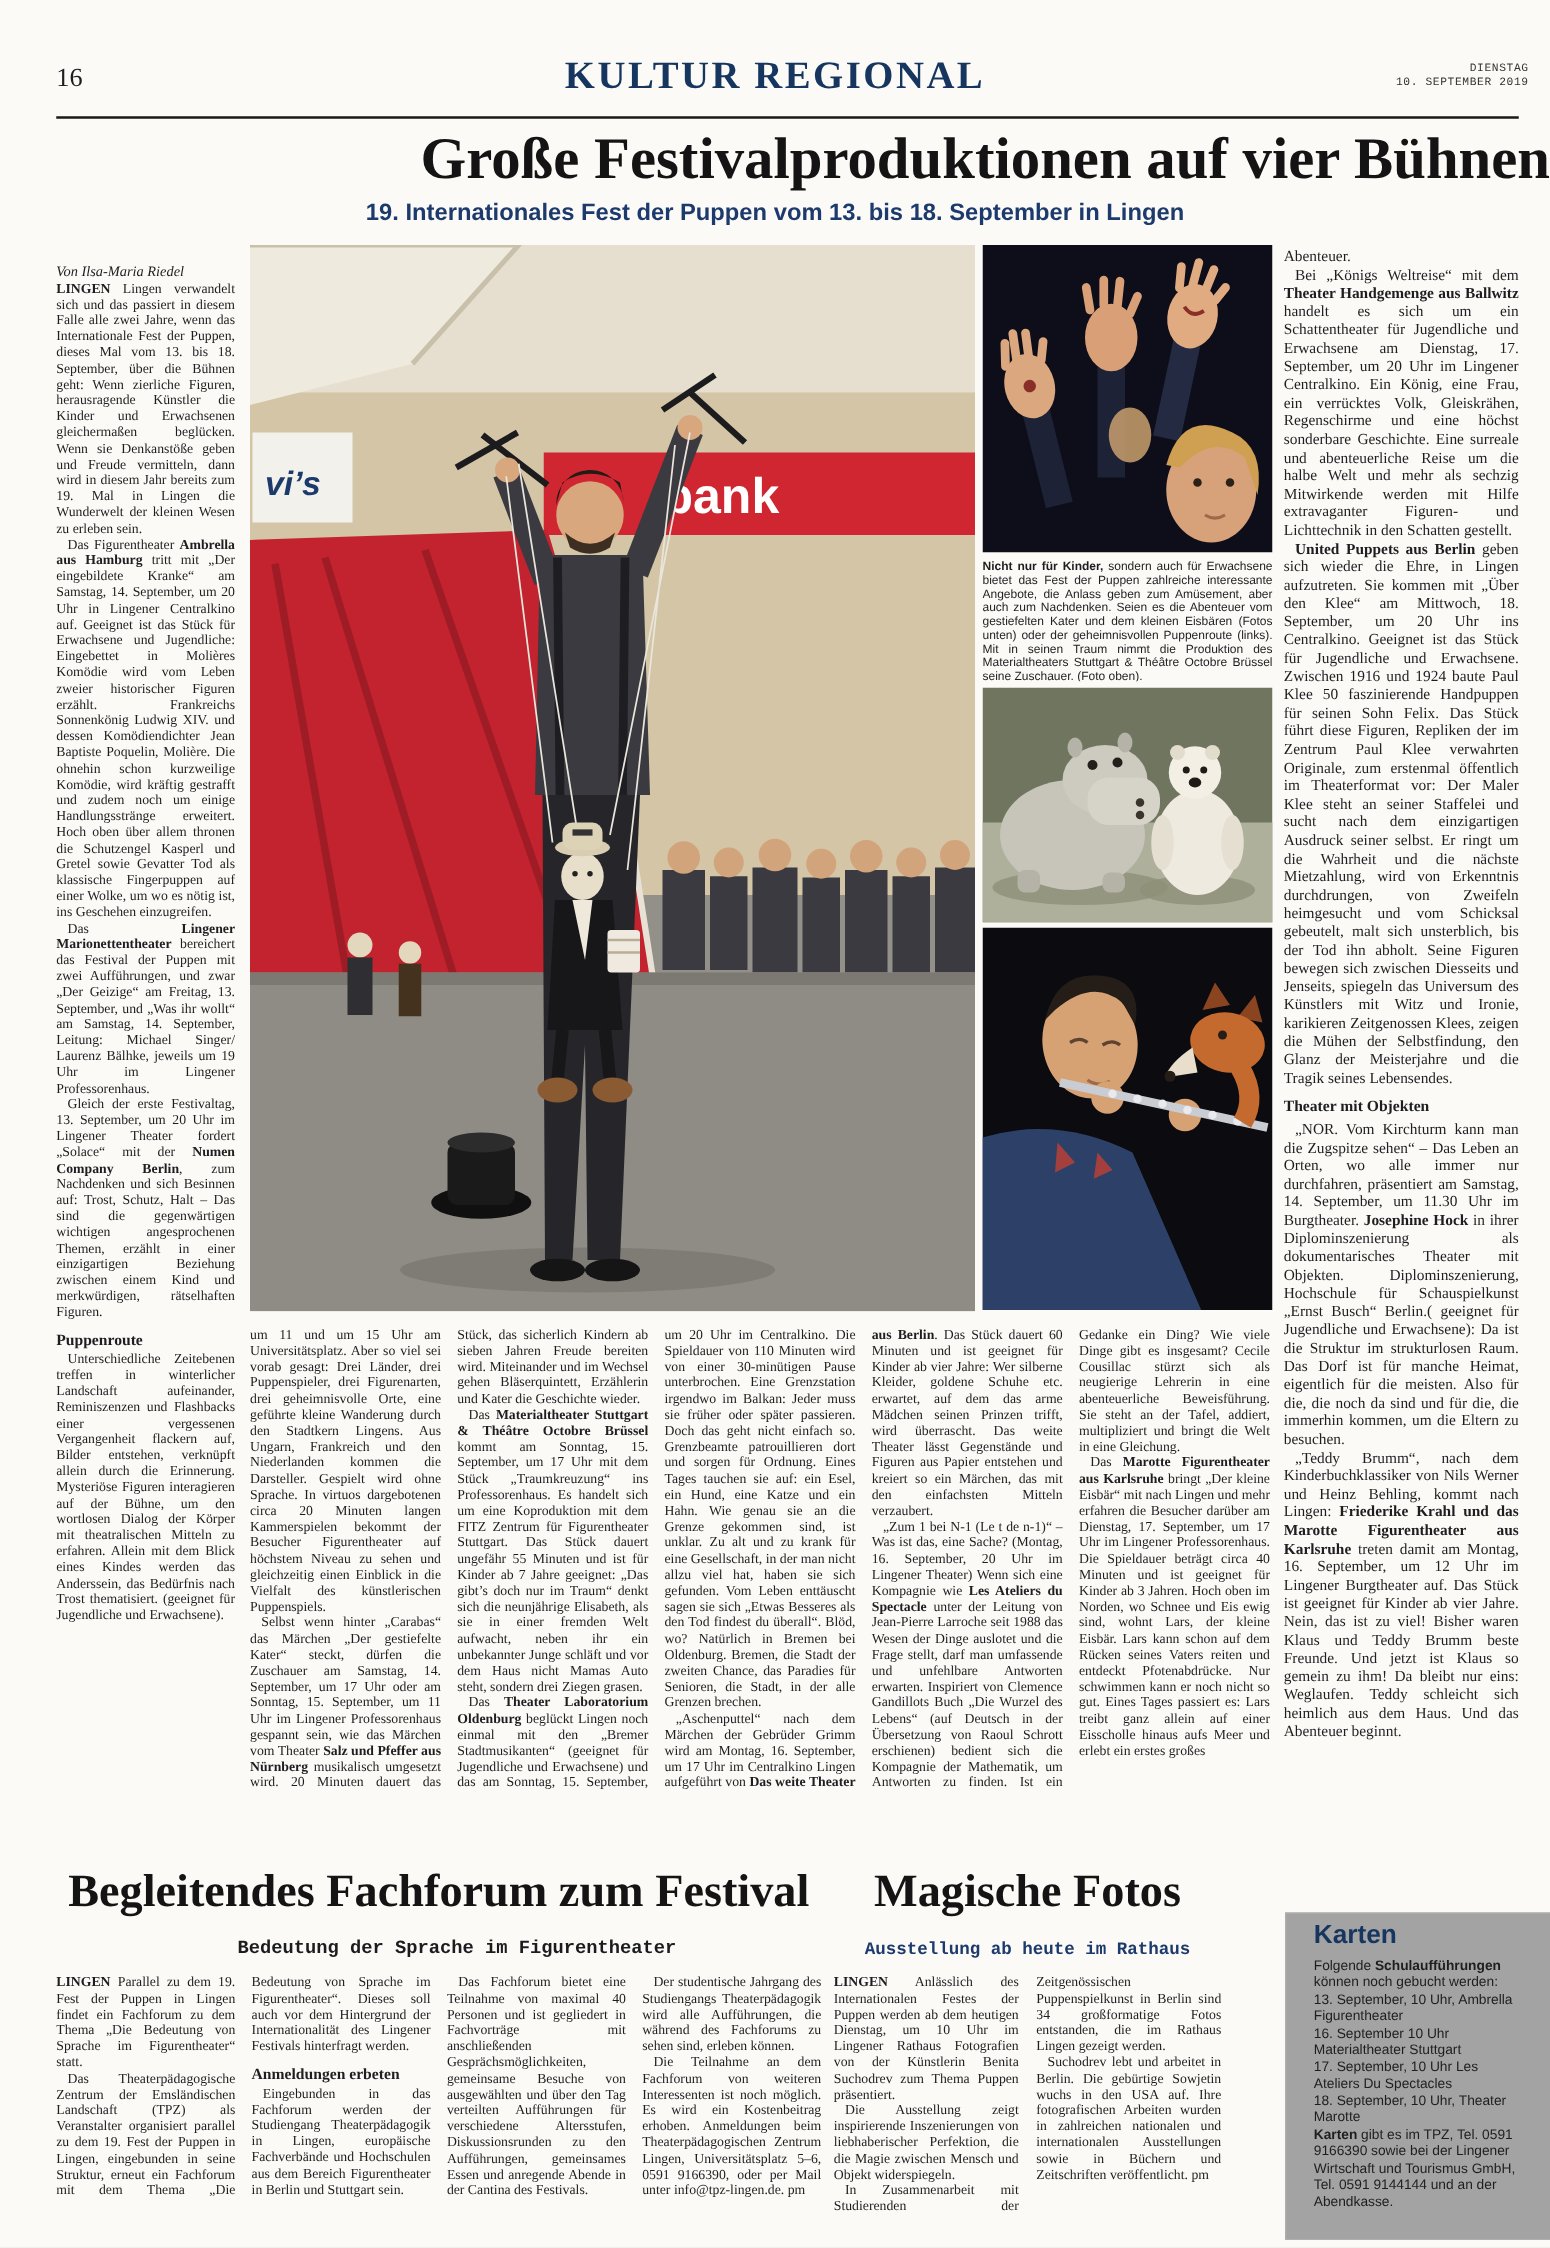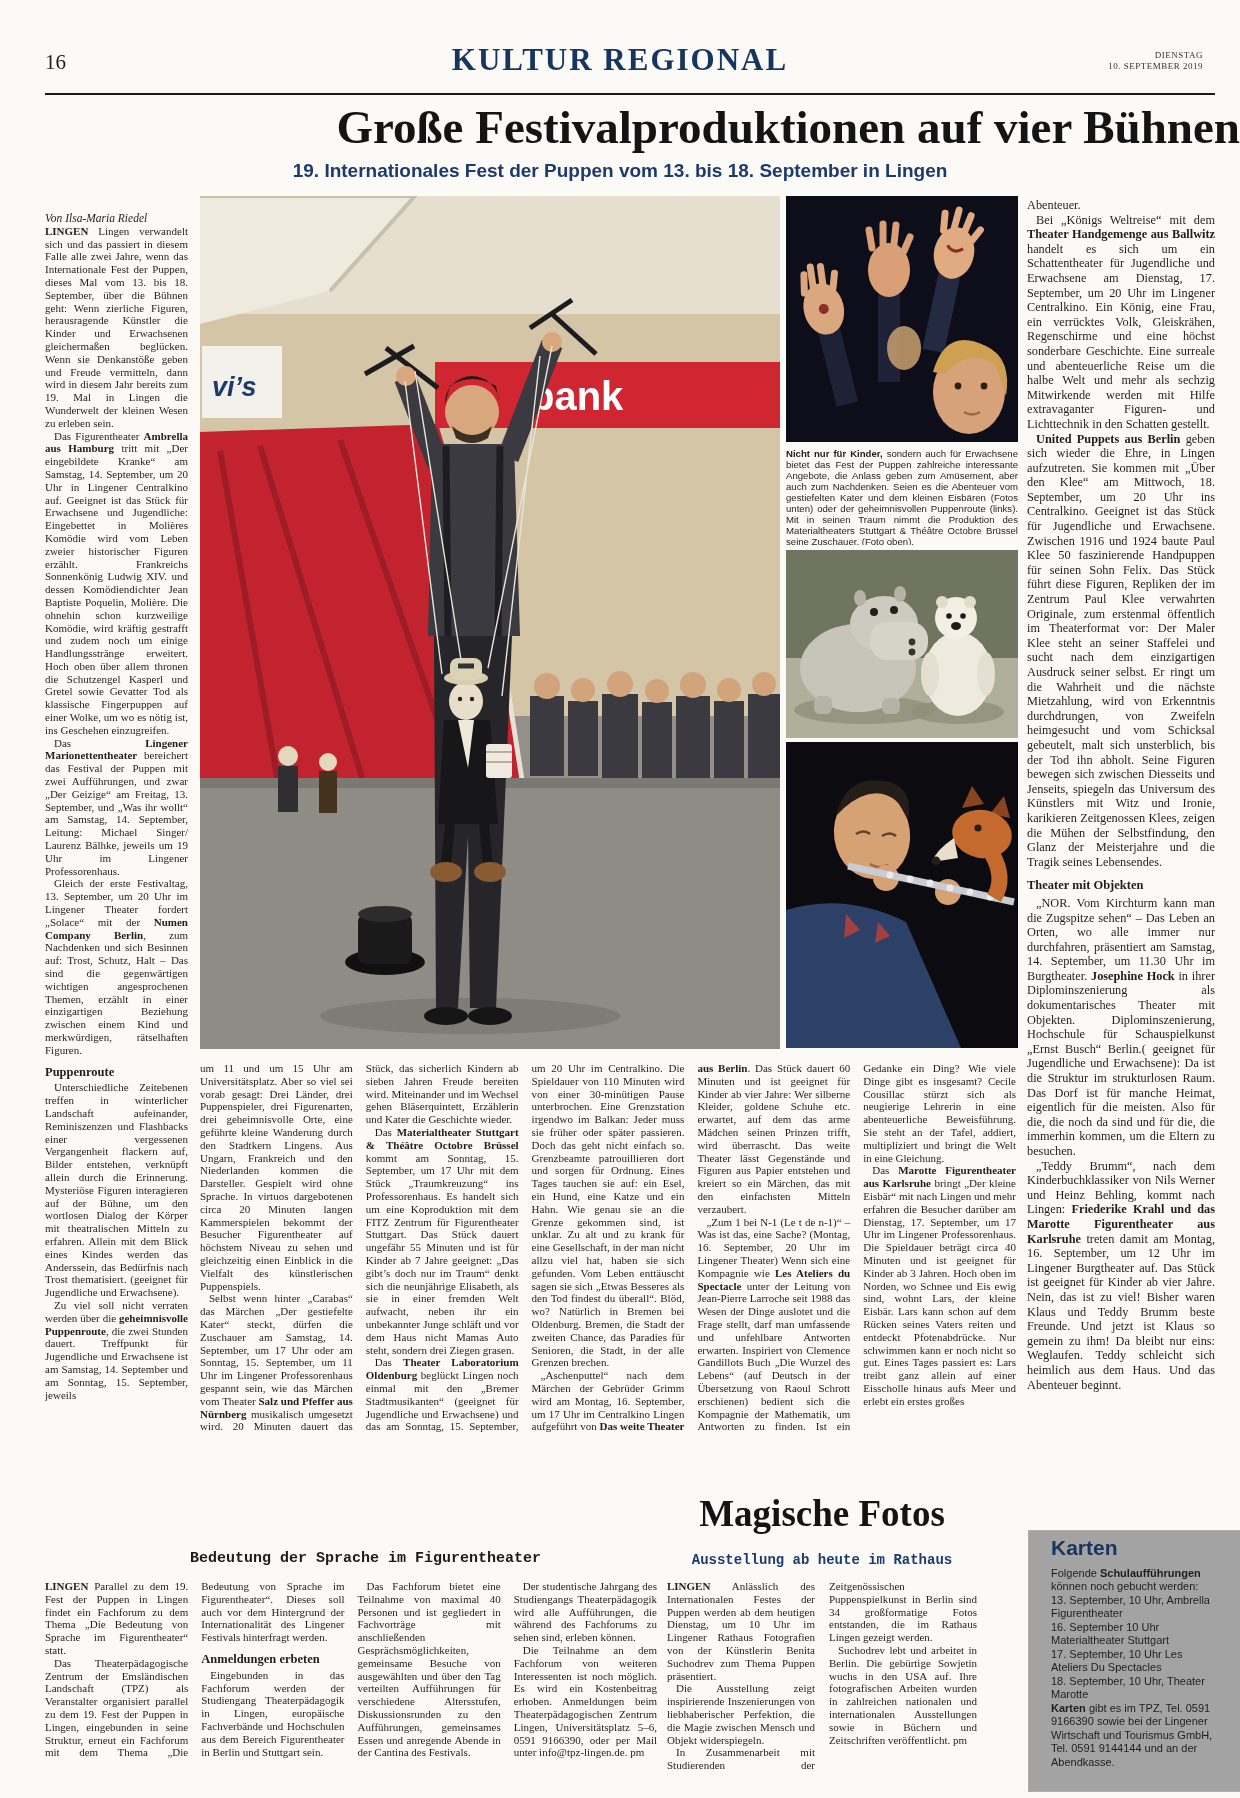--- a/index.html
+++ b/index.html
@@ -3,21 +3,21 @@
 <meta charset="utf-8">
 <style>
   html,body{margin:0;padding:0;background:#e8e6e1;}
   .page{position:relative;width:1240px;height:1798px;background:#fbfaf7;overflow:hidden;
         font-family:"Liberation Serif",serif;color:#1e1e20;}
   
   .pageno{position:absolute;left:45px;top:50px;font-size:21px;font-weight:normal;}
   .section-title{position:absolute;left:0;top:42px;width:100%;text-align:center;
 
         font-size:31px;font-weight:bold;letter-spacing:2px;color:#16355f;}
-  .dateblock{position:absolute;right:37px;top:50px;text-align:right;font-family:Liberation Serif, serif;
+  .dateblock{position:absolute;right:17px;top:50px;text-align:right;font-family:Liberation Mono, monospace;
         font-size:9px;line-height:11px;color:#333;letter-spacing:.5px;}
   .toprule{position:absolute;left:45px;top:93px;width:1170px;height:2px;background:#1a1a1a;}
   .headline{position:absolute;left:0;top:100px;width:100%;text-align:right;
         font-size:47px;font-weight:600;color:#141414;}
   .subheadline{position:absolute;left:0;top:160px;width:100%;text-align:center;
         font-family:"Liberation Sans",sans-serif;font-size:19px;font-weight:bold;color:#1d3a6d;}
   
   .coltext{font-size:11px;line-height:12.8px;text-align:justify;hyphens:auto;-webkit-hyphens:auto;overflow:hidden;}
   .coltext p{margin:0;text-indent:9px;}
   .coltext p:first-child{text-indent:0;}
@@ -66,21 +66,20 @@
 
   <div class="left-col coltext">
     <p class="byline">Von Ilsa-Maria Riedel</p>
     <div>
         <p><span></span><b>LINGEN</b><span> Lingen verwandelt sich und das passiert in diesem Falle alle zwei Jahre, wenn das Internationale Fest der Puppen, dieses Mal vom 13. bis 18. September, über die Bühnen geht: Wenn zierliche Figuren, herausragende Künstler die Kinder und Erwachsenen gleichermaßen beglücken. Wenn sie Denkanstöße geben und Freude vermitteln, dann wird in diesem Jahr bereits zum 19. Mal in Lingen die Wunderwelt der kleinen Wesen zu erleben sein.</span></p>
         <p><span>Das Figurentheater </span><b>Ambrella aus Hamburg</b><span> tritt mit „Der eingebildete Kranke“ am Samstag, 14. September, um 20 Uhr in Lingener Centralkino auf. Geeignet ist das Stück für Erwachsene und Jugendliche: Eingebettet in Molières Komödie wird vom Leben zweier historischer Figuren erzählt. Frankreichs Sonnenkönig Ludwig XIV. und dessen Komödiendichter Jean Baptiste Poquelin, Molière. Die ohnehin schon kurzweilige Komödie, wird kräftig gestrafft und zudem noch um einige Handlungsstränge erweitert. Hoch oben über allem thronen die Schutzengel Kasperl und Gretel sowie Gevatter Tod als klassische Fingerpuppen auf einer Wolke, um wo es nötig ist, ins Geschehen einzugreifen.</span></p>
         <p><span>Das </span><b>Lingener Marionettentheater</b><span> bereichert das Festival der Puppen mit zwei Aufführungen, und zwar „Der Geizige“ am Freitag, 13. September, und „Was ihr wollt“ am Samstag, 14. September, Leitung: Michael Singer/ Laurenz Bälhke, jeweils um 19 Uhr im Lingener Professorenhaus.</span></p>
         <p><span>Gleich der erste Festivaltag, 13. September, um 20 Uhr im Lingener Theater fordert „Solace“ mit der </span><b>Numen Company Berlin</b><span>, zum Nachdenken und sich Besinnen auf: Trost, Schutz, Halt – Das sind die gegenwärtigen wichtigen angesprochenen Themen, erzählt in einer einzigartigen Beziehung zwischen einem Kind und merkwürdigen, rätselhaften Figuren.</span></p>
         <h4>Puppenroute</h4>
         <p><span>Unterschiedliche Zeitebenen treffen in winterlicher Landschaft aufeinander, Reminiszenzen und Flashbacks einer vergessenen Vergangenheit flackern auf, Bilder entstehen, verknüpft allein durch die Erinnerung. Mysteriöse Figuren interagieren auf der Bühne, um den wortlosen Dialog der Körper mit theatralischen Mitteln zu erfahren. Allein mit dem Blick eines Kindes werden das Anderssein, das Bedürfnis nach Trost thematisiert. (geeignet für Jugendliche und Erwachsene).</span></p>
-        <p><span>Zu viel soll nicht verraten werden über die </span><b>geheimnisvolle Puppenroute</b><span>, die zwei Stunden dauert. Treffpunkt für Jugendliche und Erwachsene ist am Samstag, 14. September und am Sonntag, 15. September, jeweils</span></p>
       </div>
   </div>
 
   <svg class="photo" style="left:200px;top:196px;" width="580" height="853" viewBox="0 0 580 853" role="img">
     <rect width="580" height="853" fill="#93908a"></rect>
     <rect width="580" height="520" fill="#d3c5a6"></rect>
     <rect width="580" height="118" fill="#e6dfcf"></rect>
     <path d="M0,0 L215,0 L130,95 L0,128 Z" fill="#efeade"></path>
     <path d="M0,0 L215,0 L130,95" fill="none" stroke="#c9c0ab" stroke-width="4"></path>
     <rect x="2" y="150" width="80" height="72" fill="#f3f1ec"></rect>
@@ -285,20 +284,21 @@
         <p><span>um 11 und um 15 Uhr am Universitätsplatz. Aber so viel sei vorab gesagt: Drei Länder, drei Puppenspieler, drei Figurenarten, drei geheimnisvolle Orte, eine geführte kleine Wanderung durch den Stadtkern Lingens. Aus Ungarn, Frankreich und den Niederlanden kommen die Darsteller. Gespielt wird ohne Sprache. In virtuos dargebotenen circa 20 Minuten langen Kammerspielen bekommt der Besucher Figurentheater auf höchstem Niveau zu sehen und gleichzeitig einen Einblick in die Vielfalt des künstlerischen Puppenspiels.</span></p>
         <p><span>Selbst wenn hinter „Carabas“ das Märchen „Der gestiefelte Kater“ steckt, dürfen die Zuschauer am Samstag, 14. September, um 17 Uhr oder am Sonntag, 15. September, um 11 Uhr im Lingener Professorenhaus gespannt sein, wie das Märchen vom Theater </span><b>Salz und Pfeffer aus Nürnberg</b><span> musikalisch umgesetzt wird. 20 Minuten dauert das Stück, das sicherlich Kindern ab sieben Jahren Freude bereiten wird. Miteinander und im Wechsel gehen Bläserquintett, Erzählerin und Kater die Geschichte wieder.</span></p>
         <p><span>Das </span><b>Materialtheater Stuttgart &amp; Théâtre Octobre Brüssel</b><span> kommt am Sonntag, 15. September, um 17 Uhr mit dem Stück „Traumkreuzung“ ins Professorenhaus. Es handelt sich um eine Koproduktion mit dem FITZ Zentrum für Figurentheater Stuttgart. Das Stück dauert ungefähr 55 Minuten und ist für Kinder ab 7 Jahre geeignet: „Das gibt’s doch nur im Traum“ denkt sich die neunjährige Elisabeth, als sie in einer fremden Welt aufwacht, neben ihr ein unbekannter Junge schläft und vor dem Haus nicht Mamas Auto steht, sondern drei Ziegen grasen.</span></p>
         <p><span>Das </span><b>Theater Laboratorium Oldenburg</b><span> beglückt Lingen noch einmal mit den „Bremer Stadtmusikanten“ (geeignet für Jugendliche und Erwachsene) und das am Sonntag, 15. September, um 20 Uhr im Centralkino. Die Spieldauer von 110 Minuten wird von einer 30-minütigen Pause unterbrochen. Eine Grenzstation irgendwo im Balkan: Jeder muss sie früher oder später passieren. Doch das geht nicht einfach so. Grenzbeamte patrouillieren dort und sorgen für Ordnung. Eines Tages tauchen sie auf: ein Esel, ein Hund, eine Katze und ein Hahn. Wie genau sie an die Grenze gekommen sind, ist unklar. Zu alt und zu krank für eine Gesellschaft, in der man nicht allzu viel hat, haben sie sich gefunden. Vom Leben enttäuscht sagen sie sich „Etwas Besseres als den Tod findest du überall“. Blöd, wo? Natürlich in Bremen bei Oldenburg. Bremen, die Stadt der zweiten Chance, das Paradies für Senioren, die Stadt, in der alle Grenzen brechen.</span></p>
         <p><span>„Aschenputtel“ nach dem Märchen der Gebrüder Grimm wird am Montag, 16. September, um 17 Uhr im Centralkino Lingen aufgeführt von </span><b>Das weite Theater aus Berlin</b><span>. Das Stück dauert 60 Minuten und ist geeignet für Kinder ab vier Jahre: Wer silberne Kleider, goldene Schuhe etc. erwartet, auf dem das arme Mädchen seinen Prinzen trifft, wird überrascht. Das weite Theater lässt Gegenstände und Figuren aus Papier entstehen und kreiert so ein Märchen, das mit den einfachsten Mitteln verzaubert.</span></p>
         <p><span>„Zum 1 bei N-1 (Le t de n-1)“ – Was ist das, eine Sache? (Montag, 16. September, 20 Uhr im Lingener Theater) Wenn sich eine Kompagnie wie </span><b>Les Ateliers du Spectacle</b><span> unter der Leitung von Jean-Pierre Larroche seit 1988 das Wesen der Dinge auslotet und die Frage stellt, darf man umfassende und unfehlbare Antworten erwarten. Inspiriert von Clemence Gandillots Buch „Die Wurzel des Lebens“ (auf Deutsch in der Übersetzung von Raoul Schrott erschienen) bedient sich die Kompagnie der Mathematik, um Antworten zu finden. Ist ein Gedanke ein Ding? Wie viele Dinge gibt es insgesamt? Cecile Cousillac stürzt sich als neugierige Lehrerin in eine abenteuerliche Beweisführung. Sie steht an der Tafel, addiert, multipliziert und bringt die Welt in eine Gleichung.</span></p>
         <p><span>Das </span><b>Marotte Figurentheater aus Karlsruhe</b><span> bringt „Der kleine Eisbär“ mit nach Lingen und mehr erfahren die Besucher darüber am Dienstag, 17. September, um 17 Uhr im Lingener Professorenhaus. Die Spieldauer beträgt circa 40 Minuten und ist geeignet für Kinder ab 3 Jahren. Hoch oben im Norden, wo Schnee und Eis ewig sind, wohnt Lars, der kleine Eisbär. Lars kann schon auf dem Rücken seines Vaters reiten und entdeckt Pfotenabdrücke. Nur schwimmen kann er noch nicht so gut. Eines Tages passiert es: Lars treibt ganz allein auf einer Eisscholle hinaus aufs Meer und erlebt ein erstes großes</span></p>
       </div>
   </div>
 
+  <div class="sec-headline" style="left:45px;top:1492px;width:612px;">Begleitendes Fachforum zum Festival</div>
   <div class="sec-sub" style="left:190px;top:1550px;">Bedeutung der Sprache im Figurentheater</div>
   <div class="fach-cols coltext">
     <div>
         <p><span></span><b>LINGEN</b><span> Parallel zu dem 19. Fest der Puppen in Lingen findet ein Fachforum zu dem Thema „Die Bedeutung von Sprache im Figurentheater“ statt.</span></p>
         <p><span>Das Theaterpädagogische Zentrum der Emsländischen Landschaft (TPZ) als Veranstalter organisiert parallel zu dem 19. Fest der Puppen in Lingen, eingebunden in seine Struktur, erneut ein Fachforum mit dem Thema „Die Bedeutung von Sprache im Figurentheater“. Dieses soll auch vor dem Hintergrund der Internationalität des Lingener Festivals hinterfragt werden.</span></p>
         <h4>Anmeldungen erbeten</h4>
         <p><span>Eingebunden in das Fachforum werden der Studiengang Theaterpädagogik in Lingen, europäische Fachverbände und Hochschulen aus dem Bereich Figurentheater in Berlin und Stuttgart sein.</span></p>
         <p><span>Das Fachforum bietet eine Teilnahme von maximal 40 Personen und ist gegliedert in Fachvorträge mit anschließenden Gesprächsmöglichkeiten, gemeinsame Besuche von ausgewählten und über den Tag verteilten Aufführungen für verschiedene Altersstufen, Diskussionsrunden zu den Aufführungen, gemeinsames Essen und anregende Abende in der Cantina des Festivals.</span></p>
         <p><span>Der studentische Jahrgang des Studiengangs Theaterpädagogik wird alle Aufführungen, die während des Fachforums zu sehen sind, erleben können.</span></p>
         <p><span>Die Teilnahme an dem Fachforum von weiteren Interessenten ist noch möglich. Es wird ein Kostenbeitrag erhoben. Anmeldungen beim Theaterpädagogischen Zentrum Lingen, Universitätsplatz 5–6, 0591 9166390, oder per Mail unter info@tpz-lingen.de.  pm</span></p>

